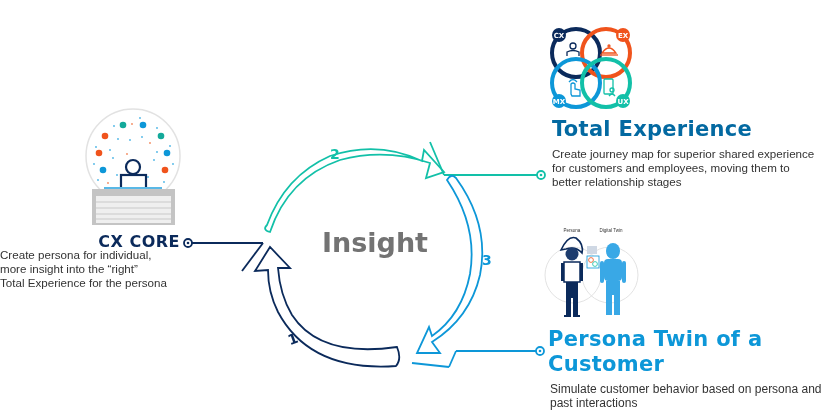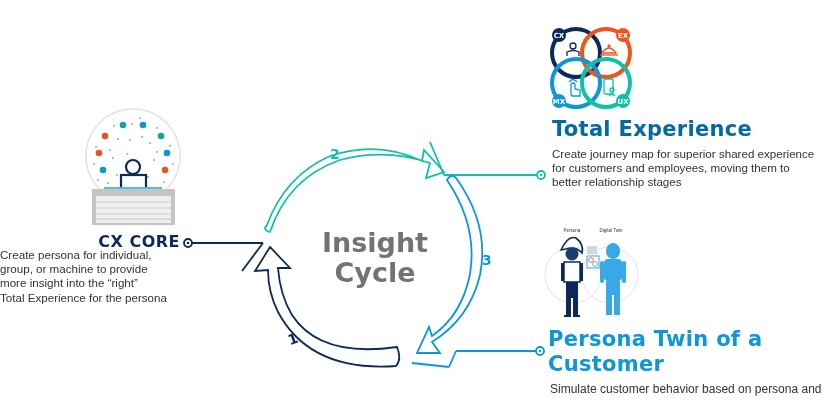--- a/index.html
+++ b/index.html
@@ -173,41 +173,40 @@
       <rect x="622" y="261" width="4" height="22" rx="2"></rect>
       <rect x="606" y="281" width="14" height="14"></rect>
       <rect x="606" y="295" width="6" height="20"></rect>
       <rect x="614" y="295" width="6" height="20"></rect>
     </g>
   </g>
 </svg>
 
 <div id="center-label" class="abs title-heavy">
   <div>Insight</div>
-  <div>Cycle</div>
 </div>
 
 <div id="step1" class="abs step-num">1</div>
 <div id="step2" class="abs step-num">2</div>
 <div id="step3" class="abs step-num">3</div>
 
 <div id="cx-title" class="abs title-heavy">CX CORE</div>
 <div id="cx-desc" class="abs">
   <div>Create persona for individual,</div>
-  <div>group, or machine to provide</div>
   <div>more insight into the “right”</div>
   <div>Total Experience for the persona</div>
 </div>
 
 <div id="te-title" class="abs title-heavy">Total Experience</div>
 <div id="te-desc" class="abs">
   <div>Create journey map for superior shared experience</div>
   <div>for customers and employees, moving them to</div>
   <div>better relationship stages</div>
 </div>
 
 <div id="dt-title" class="abs title-heavy">
   <div>Persona Twin of a</div>
   <div>Customer</div>
 </div>
 <div id="dt-desc" class="abs">
   <div>Simulate customer behavior based on persona and</div>
+  <div>past interactions</div>
 </div>
 
 </body></html>

